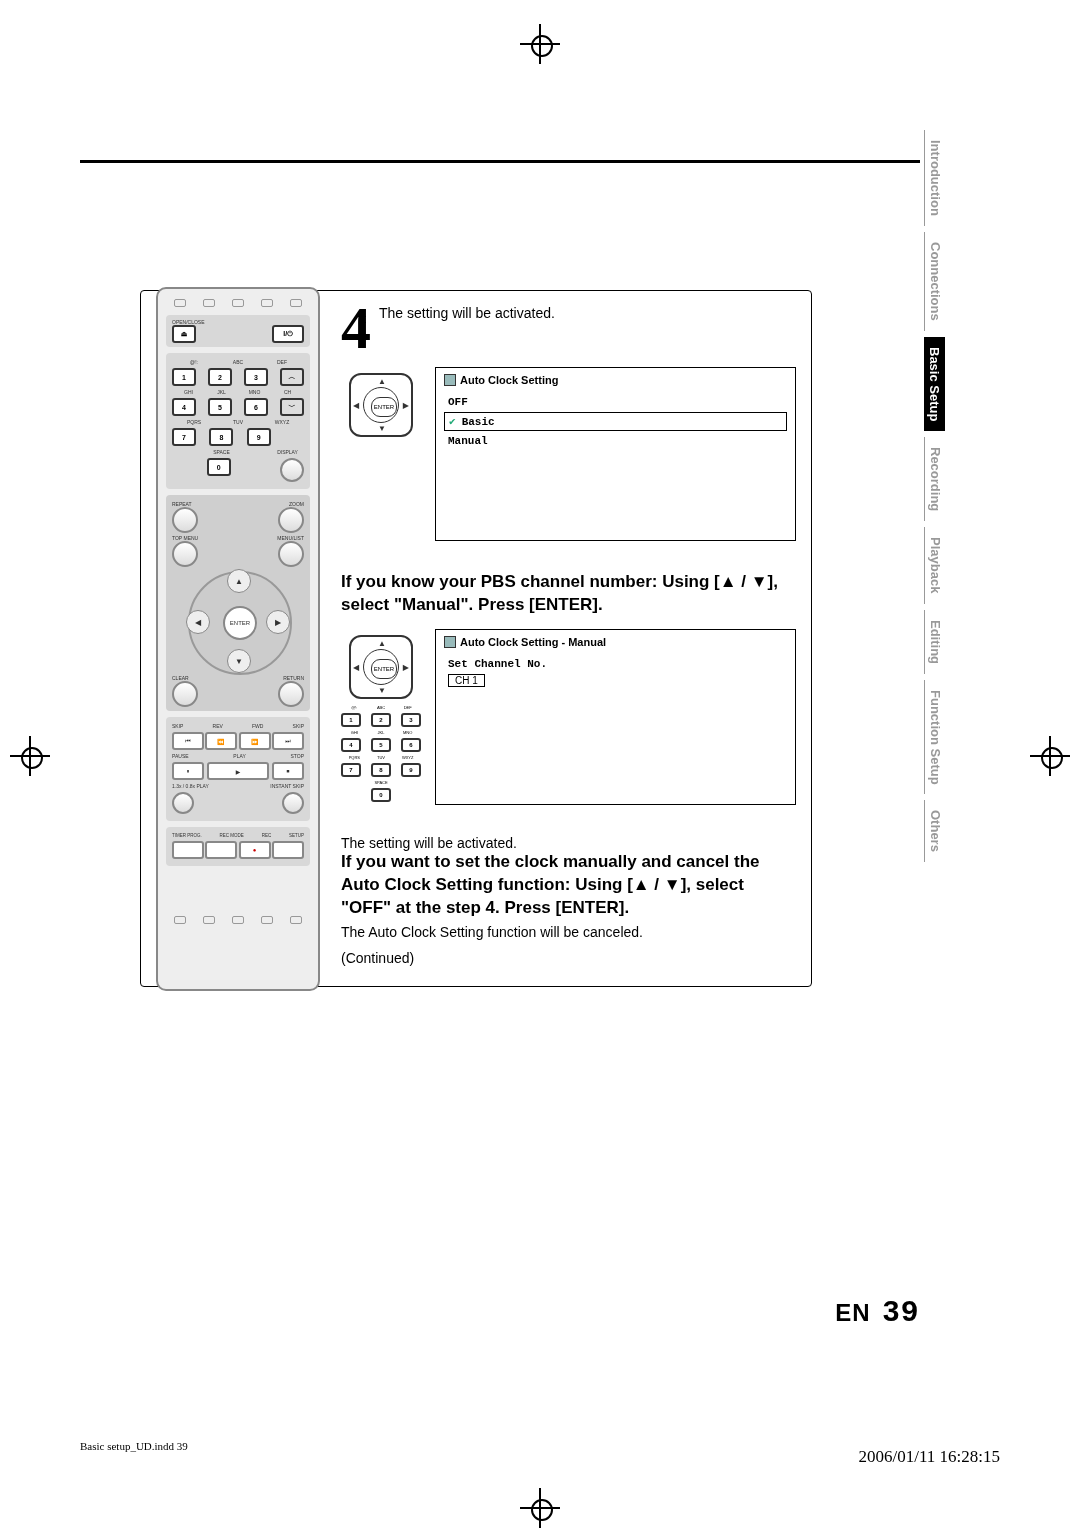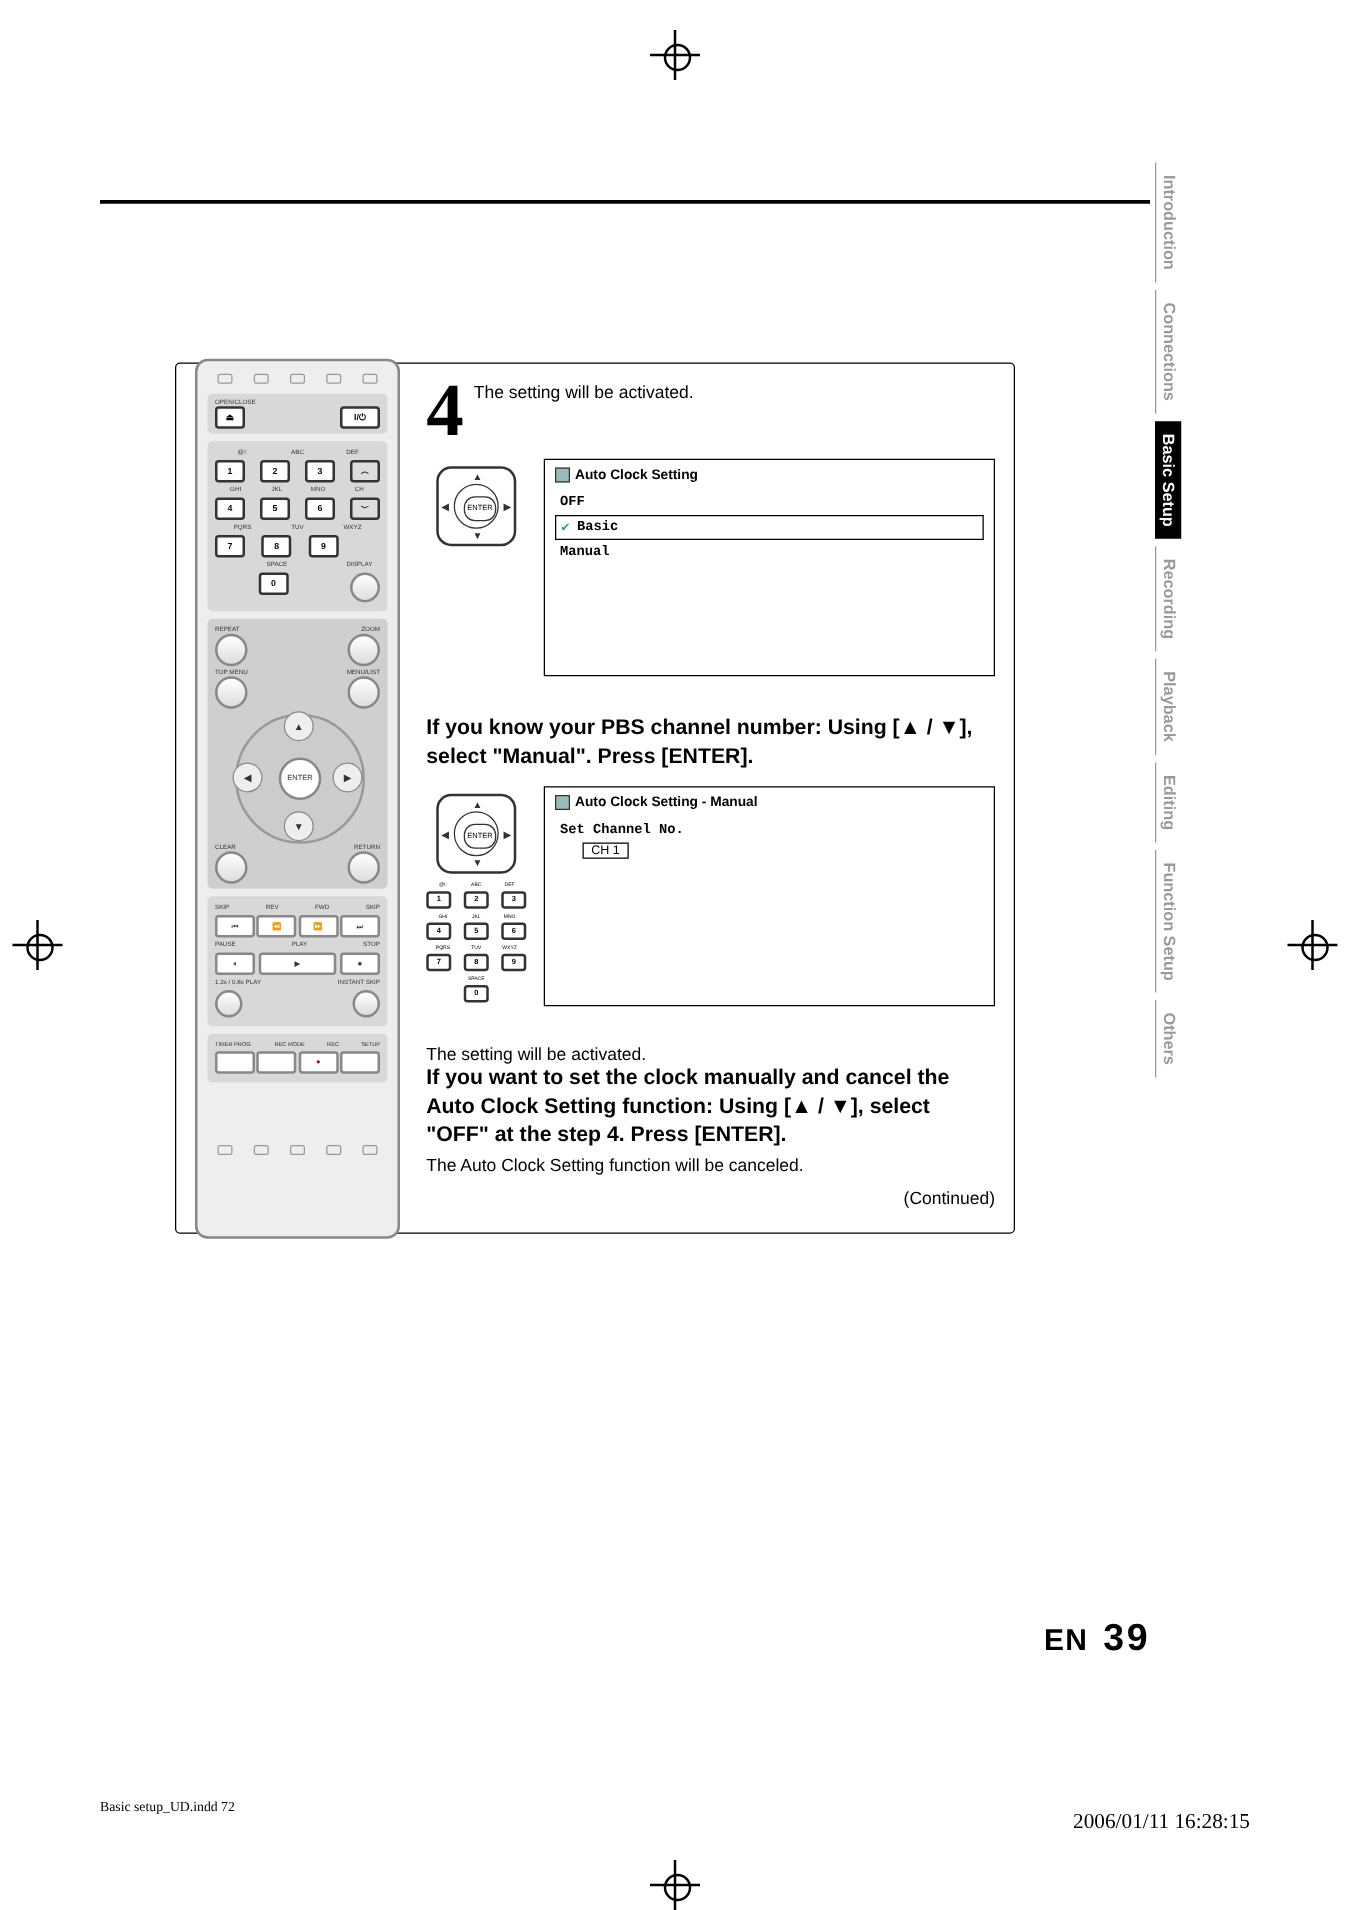--- a/index.html
+++ b/index.html
@@ -52,27 +52,27 @@
   .nav-enter { position:absolute; left:20px; top:22px; width:24px; height:18px; border:1px solid #333; border-radius:9px; font-size:6px; display:flex; align-items:center; justify-content:center; background:#fff;}
   .nav-tri { position:absolute; color:#333; font-size:8px;}
   .nt-u{top:2px; left:27px;} .nt-d{bottom:2px;left:27px;} .nt-l{left:2px;top:26px;} .nt-r{right:2px;top:26px;}
 
   .osd-box { flex:1; border:1.5px solid #000; min-height:160px; padding:6px 8px; font-size:11px;}
   .osd-title { font-weight:bold; font-size:11px; margin-bottom:8px; display:flex; align-items:center; gap:4px;}
   .osd-title::before { content:''; width:10px; height:10px; background:#9bb; border:1px solid #333; display:inline-block;}
   .osd-item { font-size:11px; font-weight:bold; padding:2px 4px; margin:2px 0; display:flex; align-items:center; gap:6px;font-family:Liberation Mono, monospace;}
   .osd-item.sel { background:#fff; border:1px solid #000;}
   .chk { color:#2a7;}
-  .ch-box { display:inline-block; border:1px solid #000; padding:0 6px; font-size:10px; margin-left:22px;}
+  .ch-box { display:inline-block; border:1px solid #000; padding:0 6px; font-size:10px; margin-left:4px;}
 
   .mini-kp { width:80px; margin-top:6px;}
   .mini-kp .sq-btn { width:16px; height:10px; font-size:6px;}
   .mini-kp .kb-lbl { font-size:4px;}
 
-  .continued { text-align:right; font-size:14px; margin-top:10px;}
+  .continued { font-size:14px; margin-top:10px;}
 
   
   .side-tabs { position:absolute; right:132px; top:130px; width:24px;}
   .tab { writing-mode: vertical-rl; font-size:13px; font-weight:bold; color:#999; border-left:1px solid #999; padding:10px 3px; margin-bottom:6px; text-align:center;}
   .tab.active { background:#000; color:#fff; border:none;}
 
   .page-num { position:absolute; bottom:200px; right:160px; font-size:30px; font-weight:bold; letter-spacing:2px;}
   .page-num .en { font-size:24px; margin-right:12px; letter-spacing:1px;text-align:right;}
 
   .footer-left { position:absolute; bottom:76px; left:80px; font-size:11px; font-family:'Times New Roman',serif;}
@@ -373,14 +373,14 @@
 
     <div class="continued">(Continued)</div>
   </div>
 
 </div>
 
 <div class="page-num">
   <span class="en">EN</span><span>39</span>
 </div>
 
-<div class="footer-left">Basic setup_UD.indd   72</div>
+<div class="footer-left">Basic setup_UD.indd   39</div>
 <div class="footer-right">2006/01/11   16:28:15</div>
 
 </body></html>

